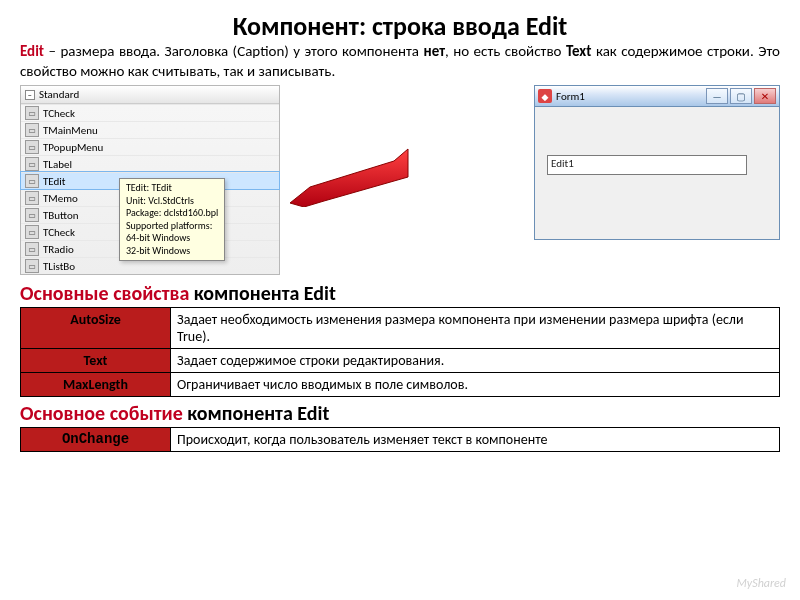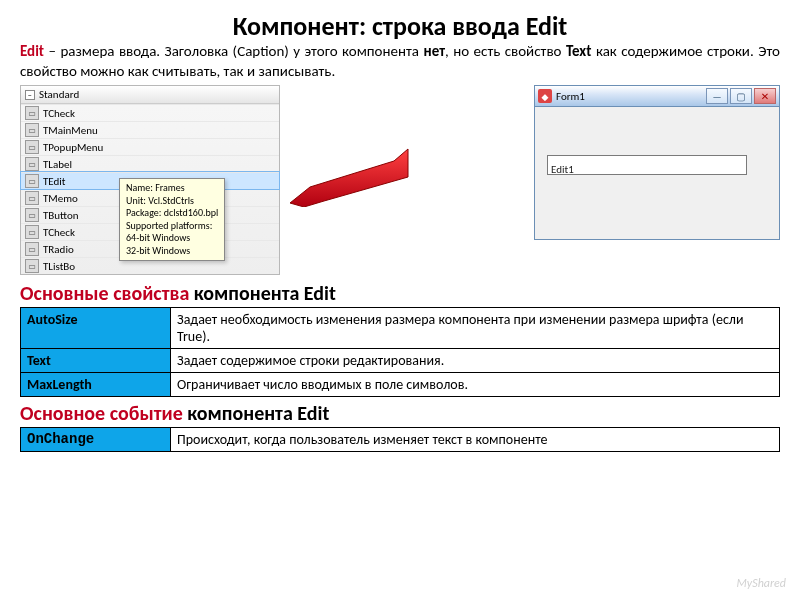--- a/index.html
+++ b/index.html
@@ -101,41 +101,41 @@
   .winbtn.cls { background:linear-gradient(#f7cfcf,#e07a7a); color:#a00; border-color:#b66; }
   .formsurf {
     height: 132px;
     background: #f0f0f0;
     background-image: radial-gradient(#b0b0b0 0.5px, transparent 0.5px);
     background-size: 8px 8px;
     padding: 48px 12px;
   }
   .editctl {
     width: 200px; height: 20px; background:#fff; border:1px solid #7a7a7a;
-    font-size:11px; padding:7px 3px; color:#222;
+    font-size:11px; padding:1px 3px; color:#222;
   }
 
   .sect { font-size:20px; margin:4px 0 2px 0; }
   .sect .c1 { color:#c00020; font-weight:bold; }
   .sect .c2 { font-weight:bold; }
 
   table.props {
     border-collapse: collapse;
     width: 100%;
     font-size: 14px;
   }
   table.props td {
     border: 1px solid #000;
     padding: 3px 6px;
     vertical-align: top;
   }
   table.props td.k {
     width: 150px;
-    text-align: left;
-    background: #0ea5e9;
+    text-align: center;
+    background: #b91c1c;
     font-weight: bold;
     font-family: Calibri, Arial, sans-serif;
   }
   table.props td.k.mono { font-family: "Courier New", monospace; }
   .watermark {
     position:absolute;
     right: 14px;
     bottom: 10px;
     font-size: 12px;
     color: rgba(120,120,120,.35);
@@ -195,21 +195,21 @@
         <div class="prow">
           <span class="pico">▭</span>
           <span>TRadio</span>
         </div>
         <div class="prow">
           <span class="pico">▭</span>
           <span>TListBo</span>
         </div>
       </div>
     <div class="tooltip">
-      <div>Name: Frames</div>
+      <div>TEdit: TEdit</div>
       <div>Unit: Vcl.StdCtrls</div>
       <div>Package: dclstd160.bpl</div>
       <div>Supported platforms:</div>
       <div>    64-bit Windows</div>
       <div>    32-bit Windows</div>
     </div>
   </div>
 
   <svg class="arrow" width="120" height="60">
     <defs>

